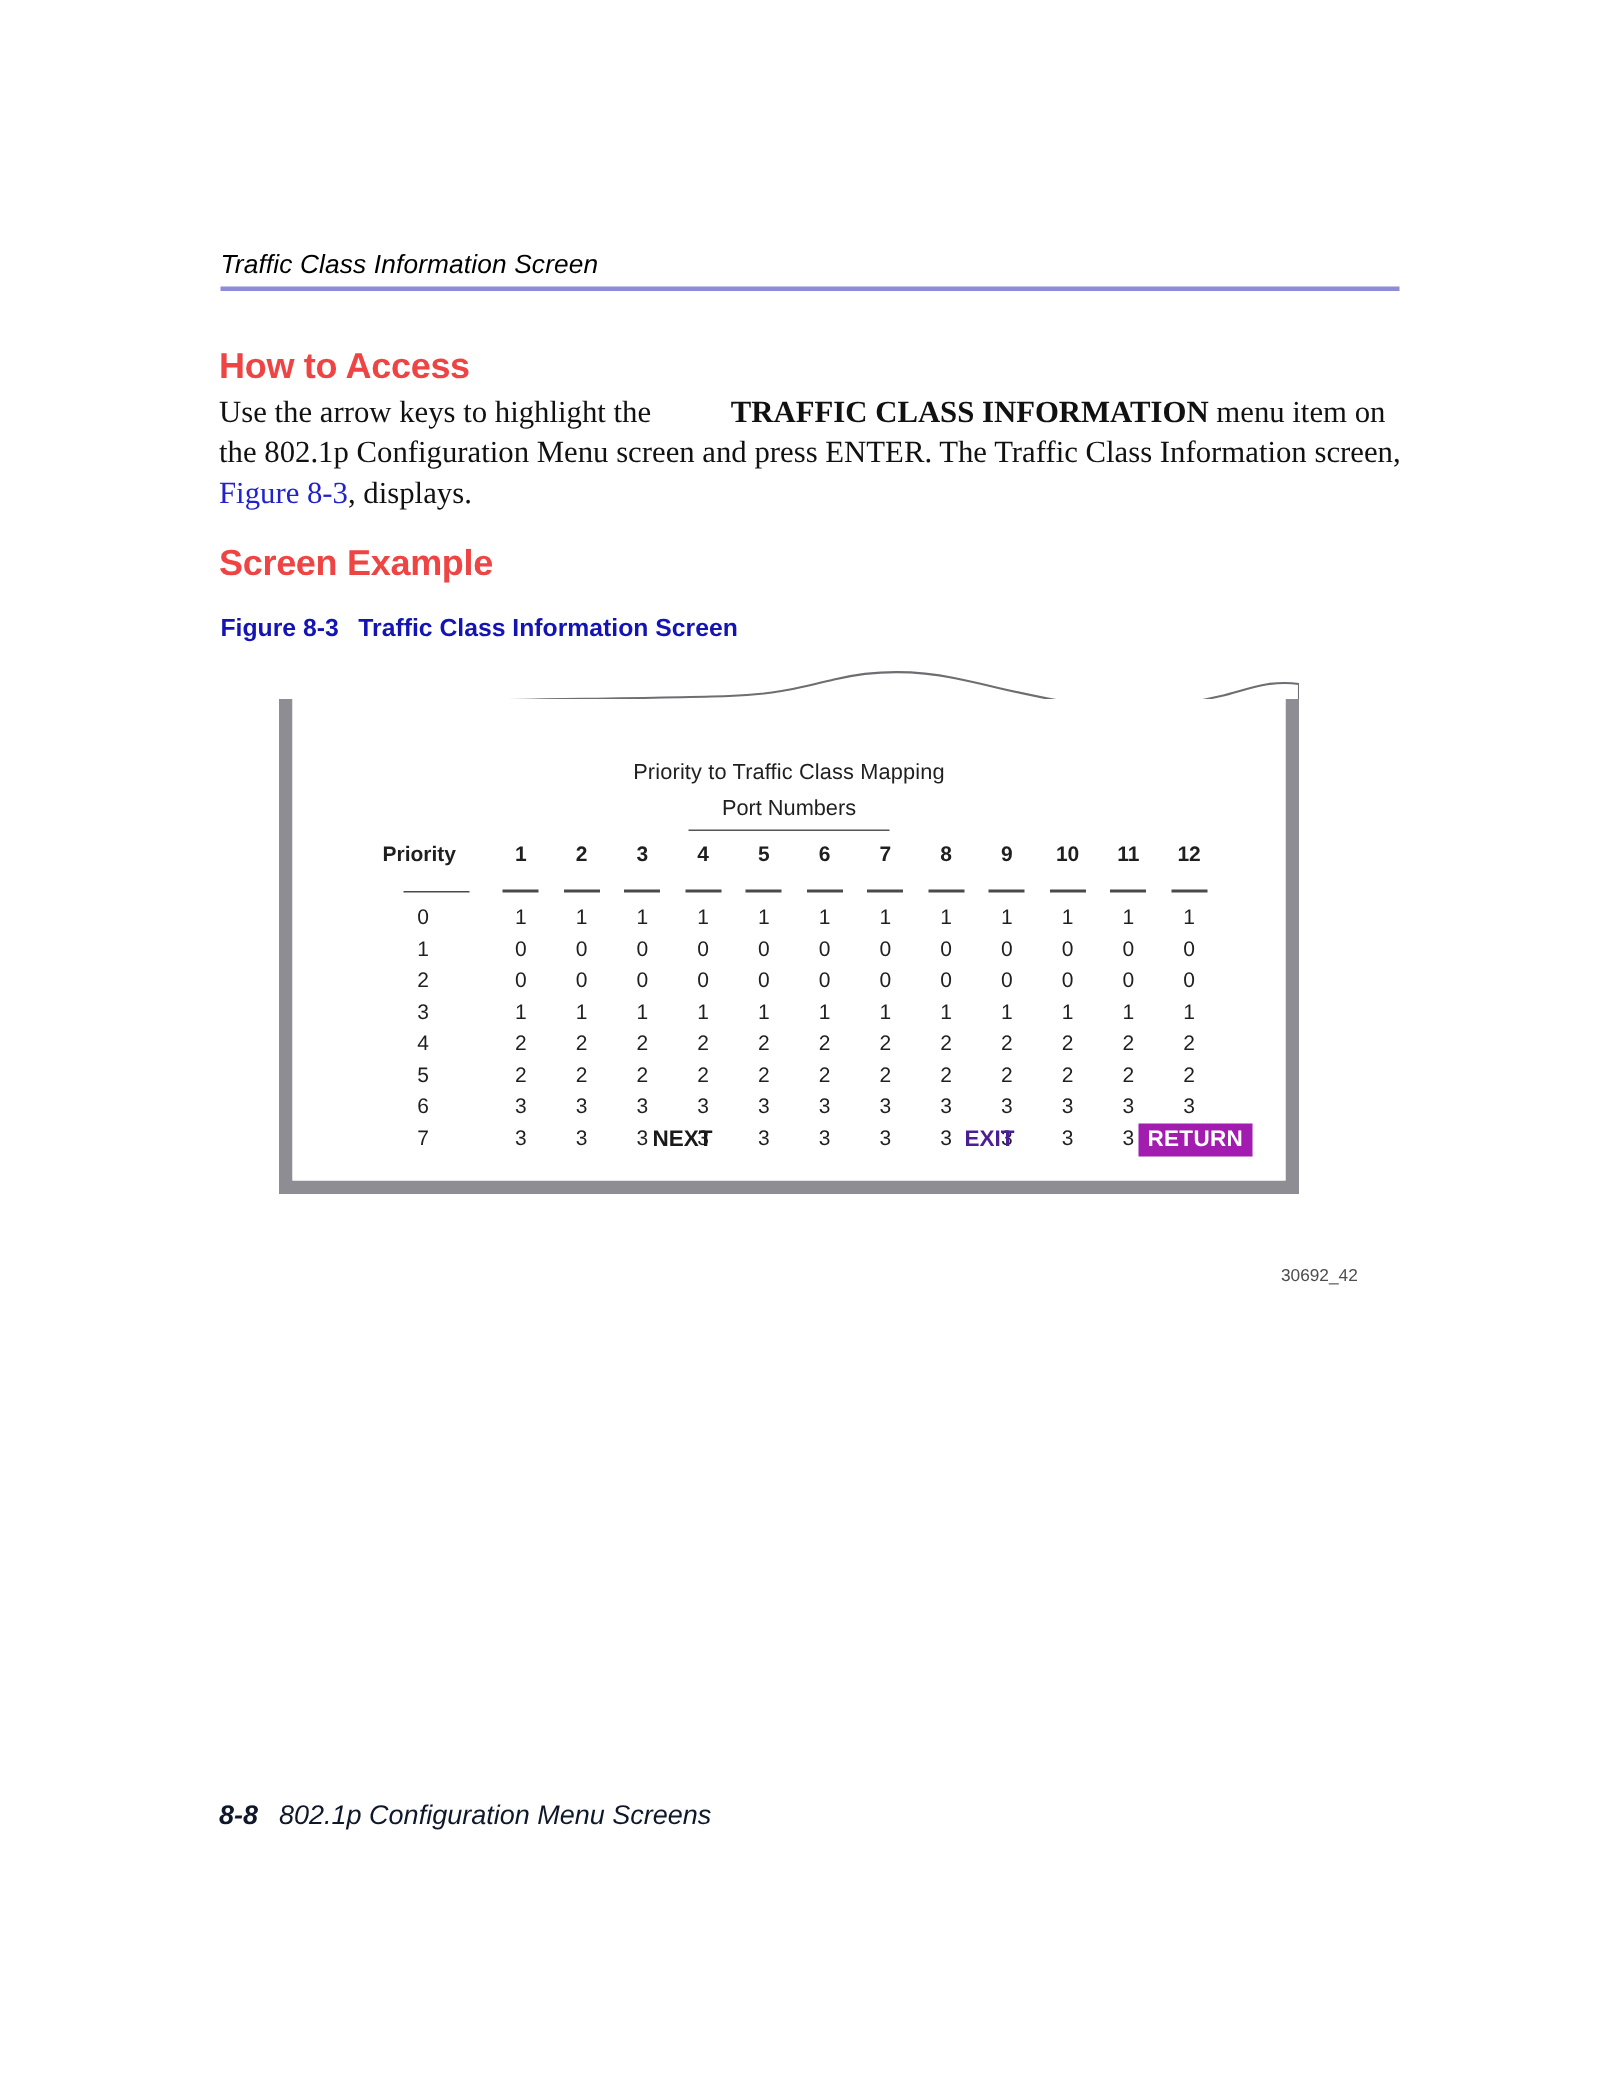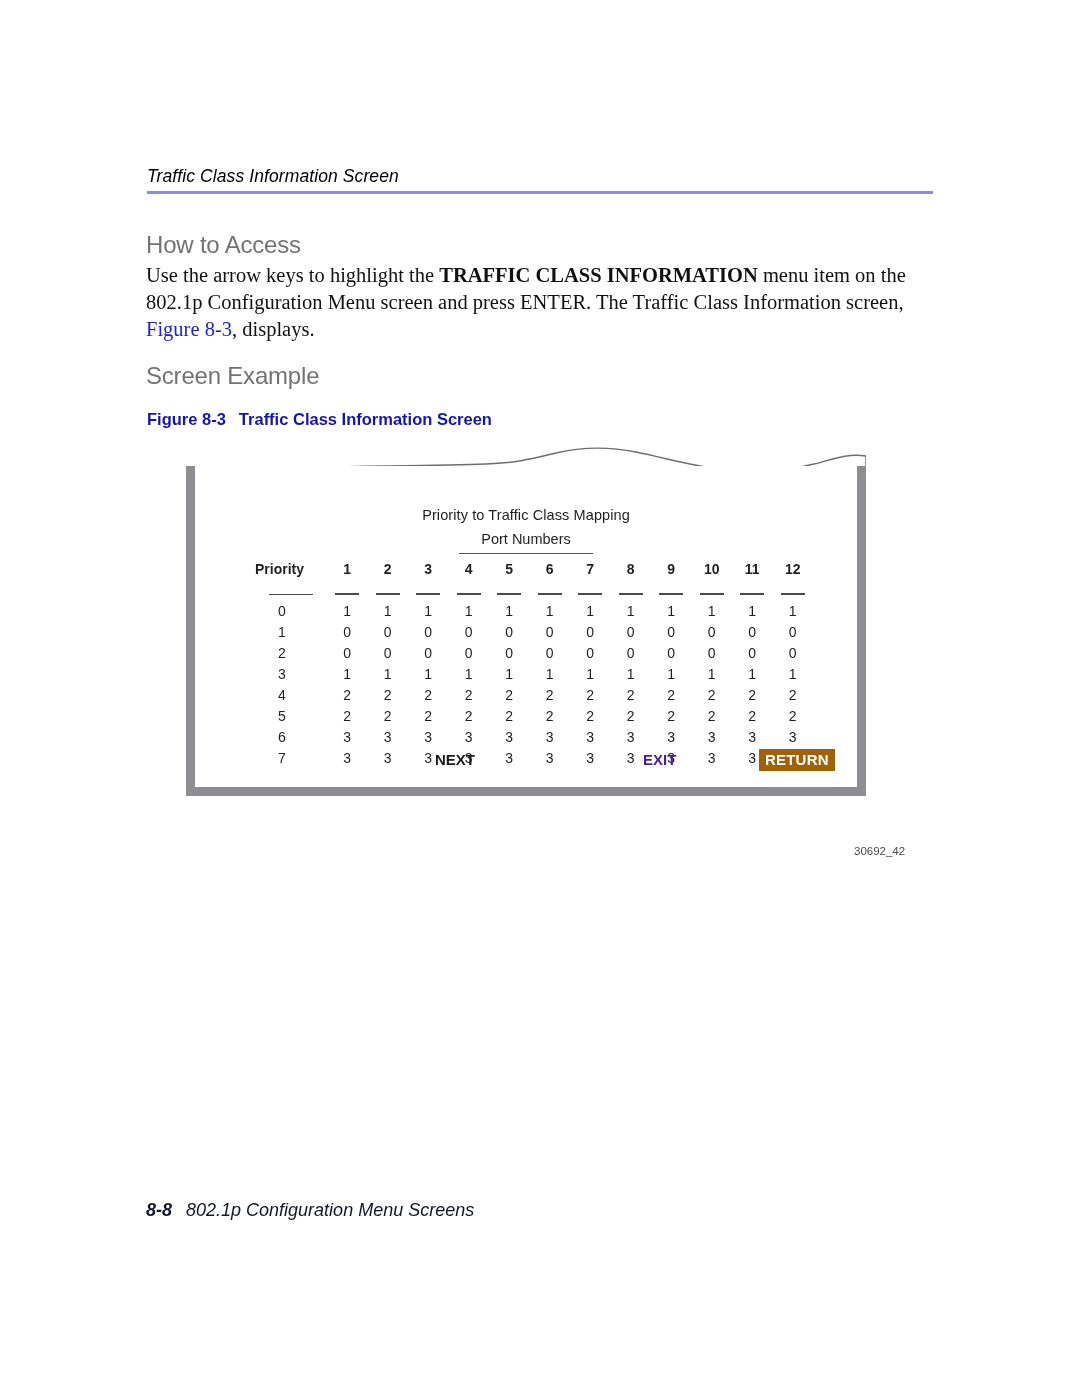--- a/index.html
+++ b/index.html
@@ -39,23 +39,23 @@
     top: 191px;
     width: 786px;
     height: 3px;
     background: #8c8cd8;
   }
 
   
   .h1-heading {
     position: absolute;
     font-family: "Liberation Sans", sans-serif;
-    font-weight: normal;
+    font-weight: bold;
     font-size: 24px;
-    color: #737373;
+    color: #ef4444;
     white-space: nowrap;
     letter-spacing: -0.2px;
   }
   #heading-how-to-access { left: 146px; top: 231px; }
   #heading-screen-example { left: 146px; top: 362px; }
 
   .figure-caption {
     position: absolute;
     left: 147px;
     top: 410px;
@@ -71,21 +71,21 @@
   .body-par {
     position: absolute;
     left: 146px;
     top: 262px;
     width: 800px;
     font-family: "Liberation Serif", serif;
     font-size: 20.5px;
     line-height: 27px;
     color: #111111;
   }
-  .body-par b { font-weight: bold; }
+  .body-par b { font-weight: bold; margin-left: 48px; }
   .xref { color: #2222cc; }
 
   
   .figure-wrap {
     position: absolute;
     left: 186px;
     top: 446px;
     width: 680px;
     height: 370px;
   }
@@ -219,21 +219,21 @@
   .btn-exit {
     position: absolute;
     left: 432px;
     top: 0;
     color: #4c1d95;
   }
   .btn-return {
     position: absolute;
     left: 548px;
     top: -2px;
-    background: #a16207;
+    background: #a21caf;
     color: #ffffff;
     padding: 2px 6px 3px 6px;
     letter-spacing: 0.2px;
   }
 
   .figure-id {
     position: absolute;
     left: 668px;
     top: 358px;
     font-family: "Liberation Sans", sans-serif;

